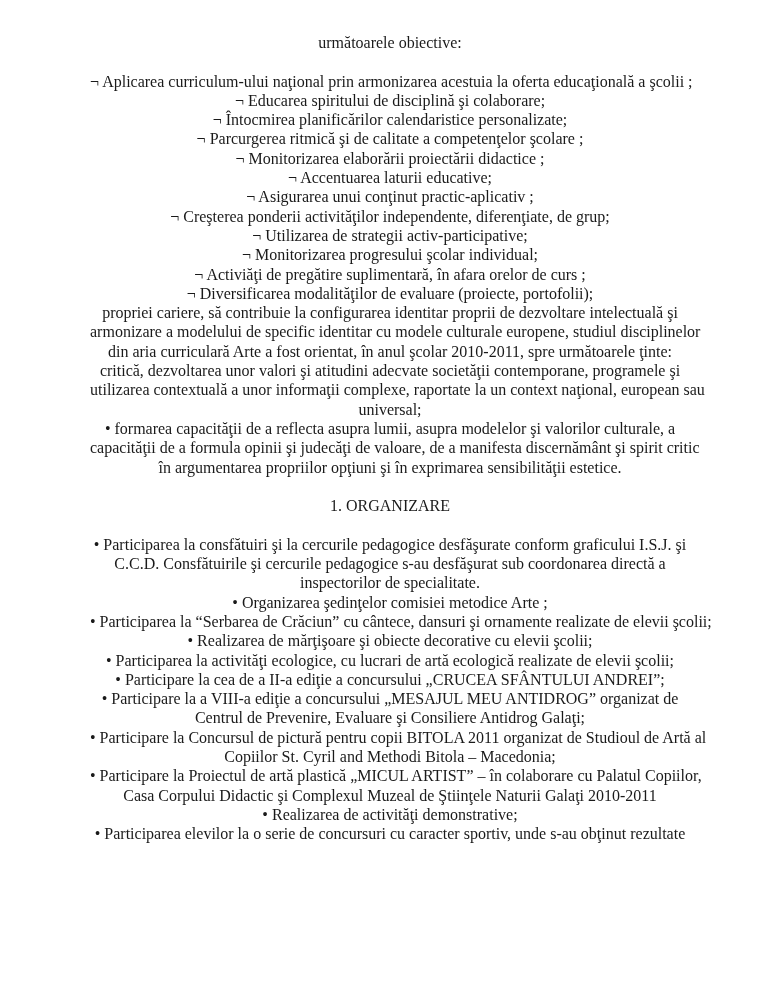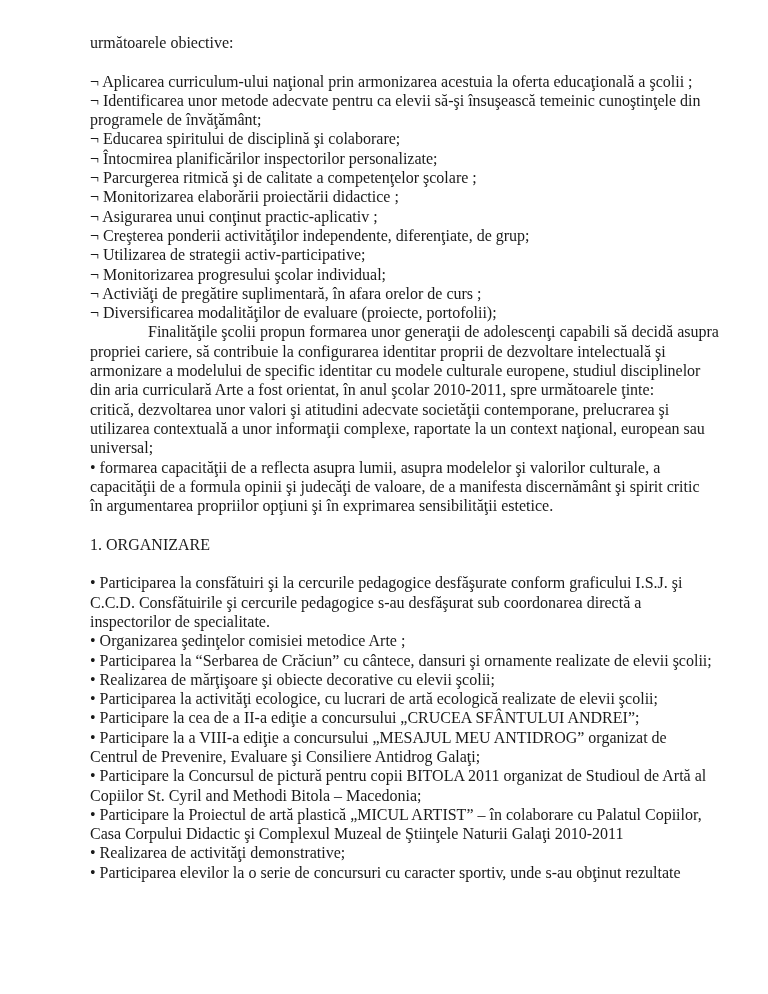--- a/index.html
+++ b/index.html
@@ -7,49 +7,48 @@
   .page {
     position: absolute;
     left: 90px;
     top: 33px;
     width: 600px;
     font-family: "Liberation Serif", "DejaVu Serif", serif;
     font-size: 16px;
     line-height: 19.3px;
     color: #1a1a1a;
   }
-  .line { white-space: nowrap; display: block; }
+  .line { white-space: nowrap; display: block; text-align: center; }
   .blank { height: 19.3px; }
   .indent { padding-left: 58px; }
 </style>
 </head>
 <body>
 
 <div class="page">
   <span class="line">următoarele obiective:</span>
   <div class="blank"></div>
   <div id="objectives-list">
       <div>
         <span class="line">¬ Aplicarea curriculum-ului naţional prin armonizarea acestuia la oferta educaţională a şcolii ;</span>
       </div>
       <div>
-        <span class="line">¬ Identificarea unor metode adecvate pentru ca elevii să-şi însuşească temeinic cunoştinţele din</span>
-        <span class="line">programele de învăţământ;</span>
-      </div>
-      <div>
         <span class="line">¬ Educarea spiritului de disciplină şi colaborare;</span>
       </div>
       <div>
-        <span class="line">¬ Întocmirea planificărilor inspectorilor personalizate;</span>
+        <span class="line">¬ Întocmirea planificărilor calendaristice personalizate;</span>
       </div>
       <div>
         <span class="line">¬ Parcurgerea ritmică şi de calitate a competenţelor şcolare ;</span>
       </div>
       <div>
         <span class="line">¬ Monitorizarea elaborării proiectării didactice ;</span>
+      </div>
+      <div>
+        <span class="line">¬ Accentuarea laturii educative;</span>
       </div>
       <div>
         <span class="line">¬ Asigurarea unui conţinut practic-aplicativ ;</span>
       </div>
       <div>
         <span class="line">¬ Creşterea ponderii activităţilor independente, diferenţiate, de grup;</span>
       </div>
       <div>
         <span class="line">¬ Utilizarea de strategii activ-participative;</span>
       </div>
@@ -57,28 +56,27 @@
         <span class="line">¬ Monitorizarea progresului şcolar individual;</span>
       </div>
       <div>
         <span class="line">¬ Activiăţi de pregătire suplimentară, în afara orelor de curs ;</span>
       </div>
       <div>
         <span class="line">¬ Diversificarea modalităţilor de evaluare (proiecte, portofolii);</span>
       </div>
     </div>
   <div id="finalitati">
-      <span class="line indent">Finalităţile şcolii propun formarea unor generaţii de adolescenţi capabili să decidă asupra</span>
       <span class="line">propriei cariere, să contribuie la configurarea identitar proprii de dezvoltare intelectuală şi</span>
       <span class="line">armonizare a modelului de specific identitar cu modele culturale europene, studiul disciplinelor</span>
       <span class="line">din aria curriculară Arte a fost orientat, în anul şcolar 2010-2011, spre următoarele ţinte:</span>
     </div>
   <div id="targets-list">
       <div>
-        <span class="line">critică, dezvoltarea unor valori şi atitudini adecvate societăţii contemporane, prelucrarea şi</span>
+        <span class="line">critică, dezvoltarea unor valori şi atitudini adecvate societăţii contemporane, programele şi</span>
         <span class="line">utilizarea contextuală a unor informaţii complexe, raportate la un context naţional, european sau</span>
         <span class="line">universal;</span>
       </div>
       <div>
         <span class="line">• formarea capacităţii de a reflecta asupra lumii, asupra modelelor şi valorilor culturale, a</span>
         <span class="line">capacităţii de a formula opinii şi judecăţi de valoare, de a manifesta discernământ şi spirit critic</span>
         <span class="line">în argumentarea propriilor opţiuni şi în exprimarea sensibilităţii estetice.</span>
       </div>
     </div>
   <div class="blank"></div>

